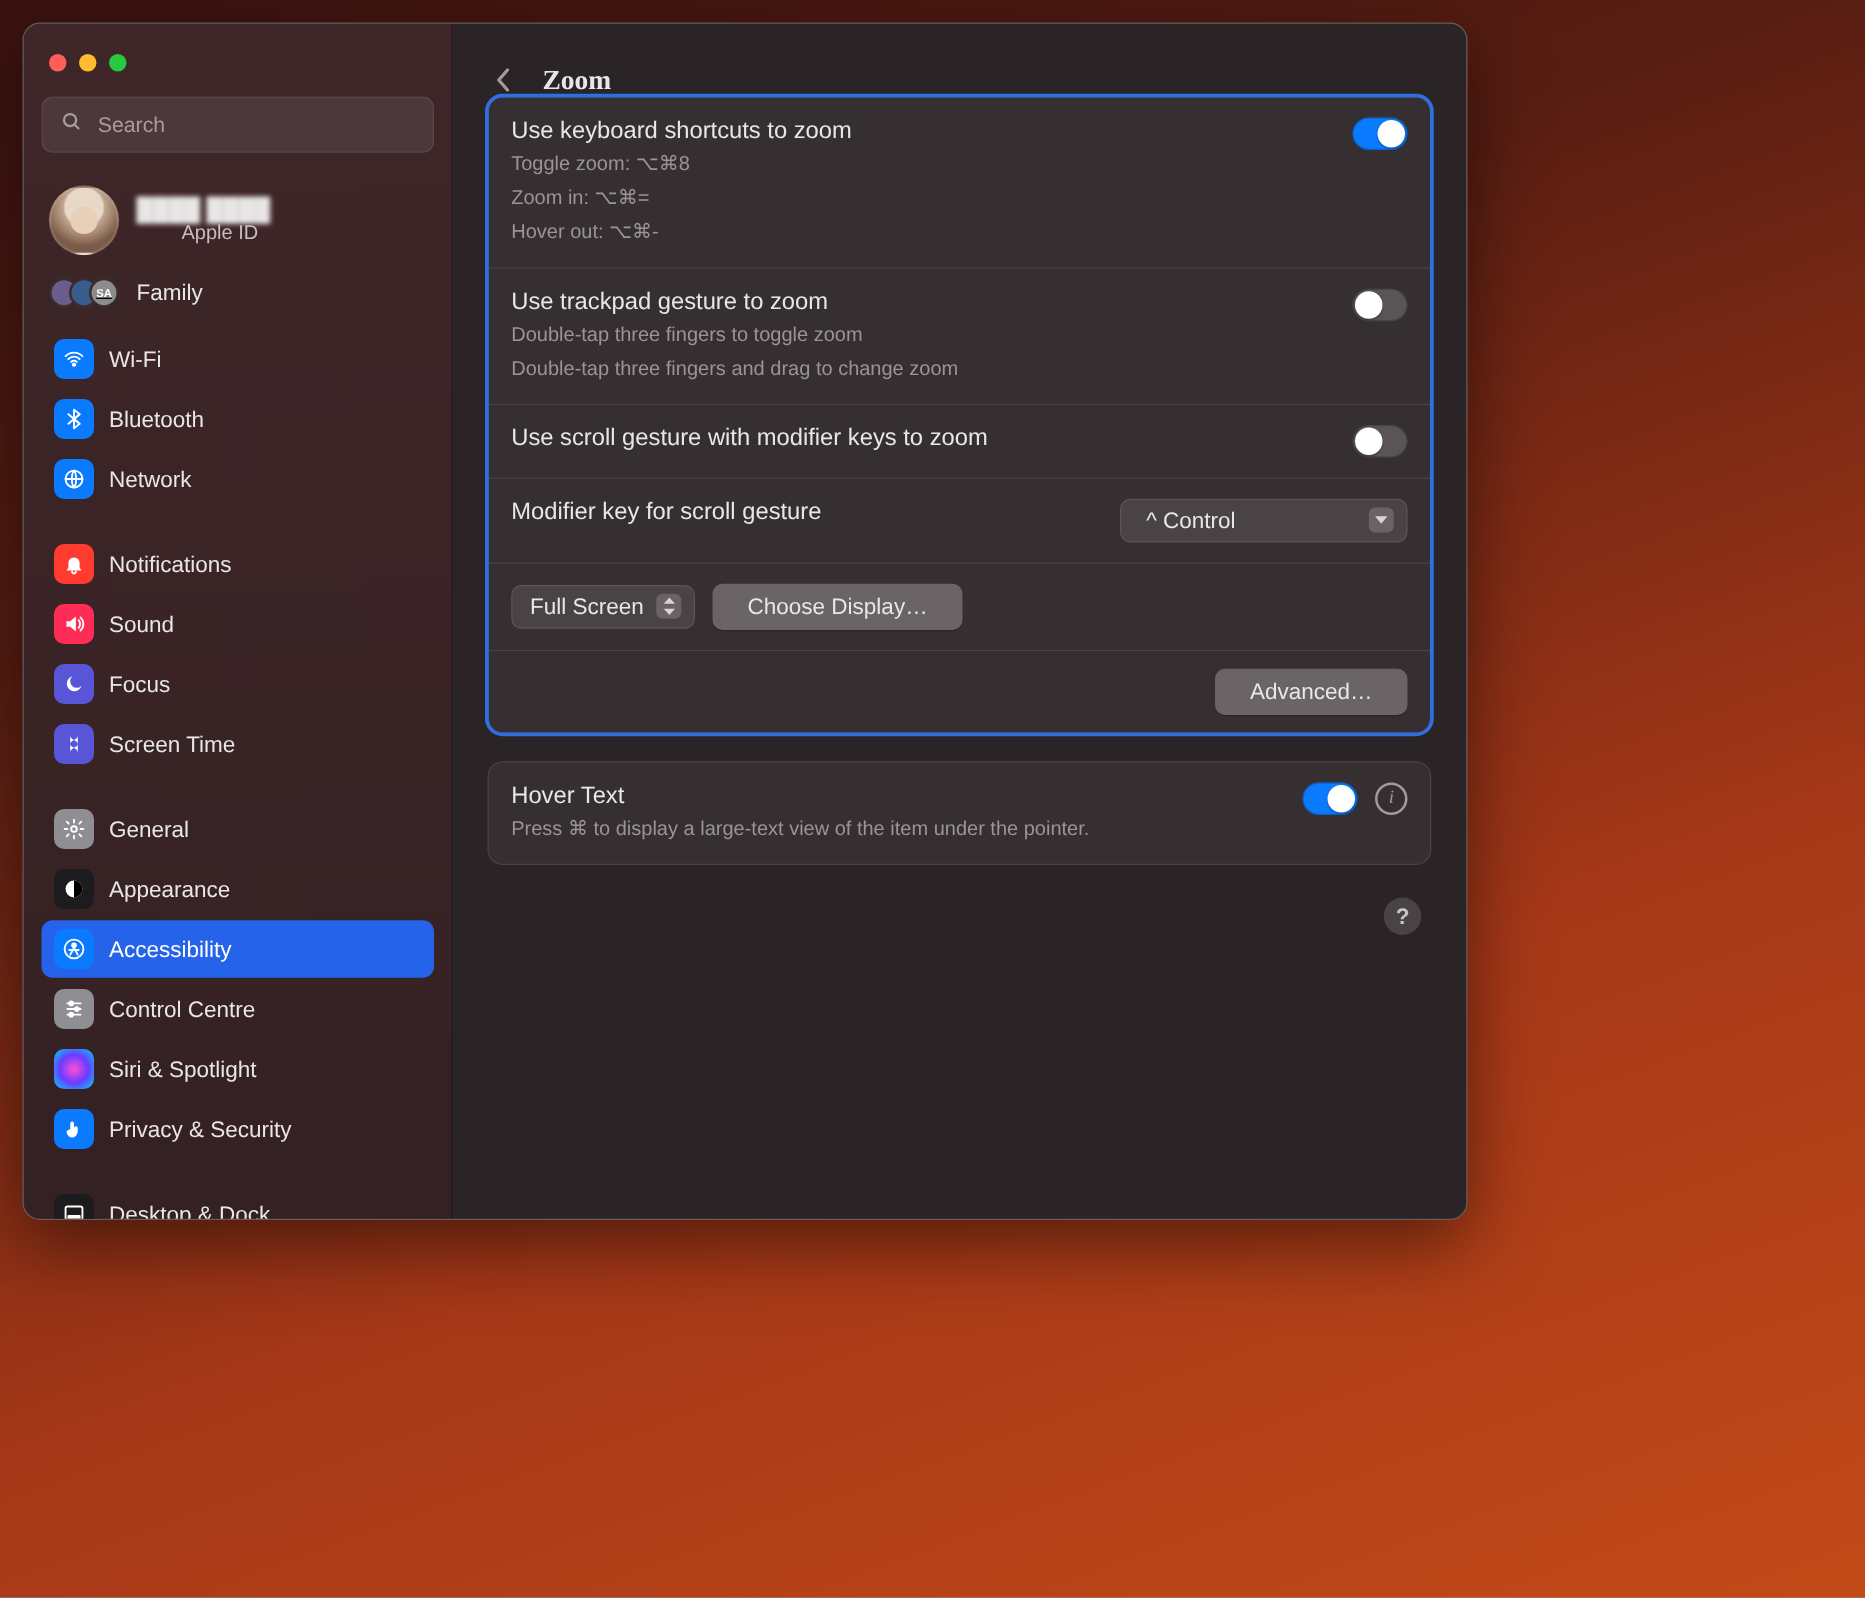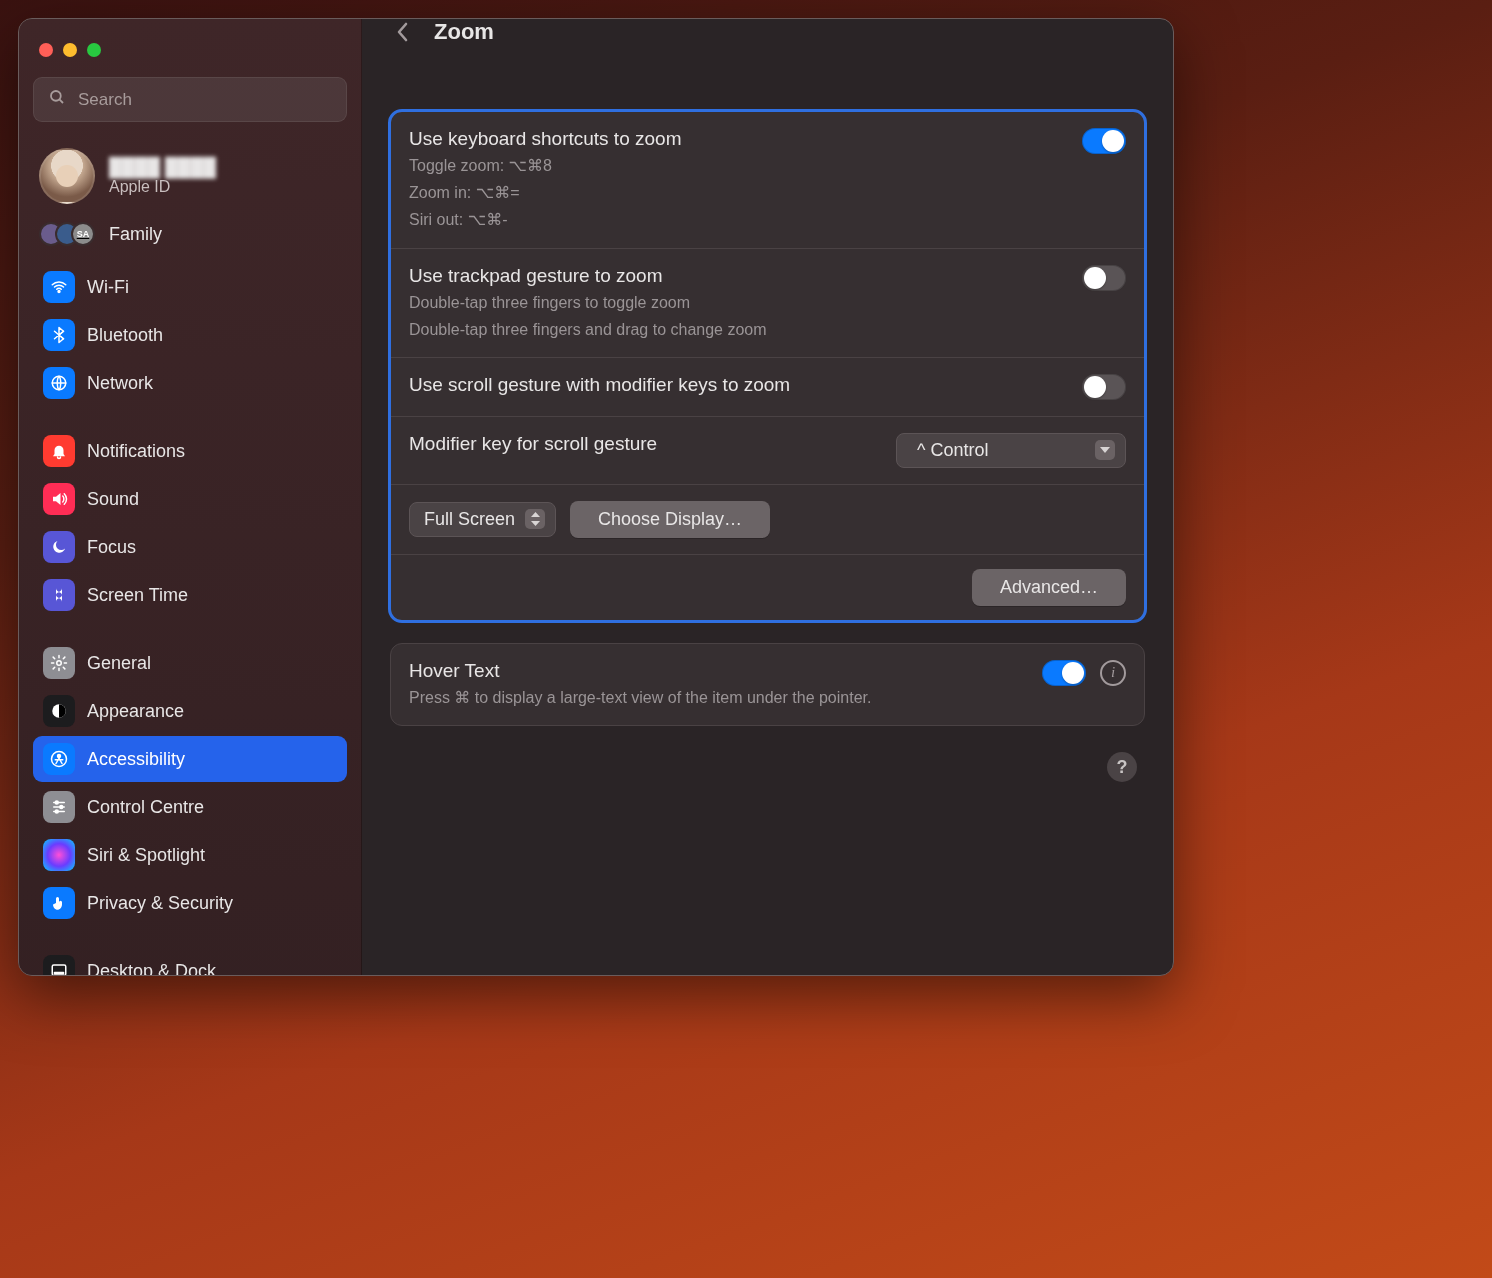--- a/index.html
+++ b/index.html
@@ -77,21 +77,21 @@
     border: 2px solid rgba(255,255,255,0.1);
     flex: 0 0 56px;
     position: relative;
   }
   .avatar::after {
     content: ""; position: absolute; left: 50%; top: 28%;
     width: 22px; height: 22px; border-radius: 50%;
     background: #e8d0b8; transform: translateX(-50%);
   }
   .account-info .name { color: var(--text-primary); font-size: 18px; font-weight: 400; filter: blur(2px); user-select: none; }
-  .account-info .sub { color: #c8bebe; font-size: 16px; }
+  .account-info .sub { color: #c8bebe; font-size: 16px; margin-left: 36px; }
 
   .family-row {
     display: flex; align-items: center; gap: 14px;
     padding: 4px 6px 18px 6px;
   }
   .family-avatars {
     display: flex;
     text-decoration: underline;
   }
   .family-avatars .fa {
@@ -132,22 +132,23 @@
   .ic-siri { background: radial-gradient(circle at 50% 50%, #ff4fd8, #6a3cff, #00d4ff); }
   .ic-privacy { background: #0a7aff; }
   .ic-desktop { background: #1c1c1e; }
 
   
   .content {
     flex: 1; display: flex; flex-direction: column;
     padding: 0 28px 20px 28px;
   }
   .titlebar {
-    display: flex; align-items: flex-start; gap: 18px;
-    height: 92px;
+    display: flex; align-items: flex-end; gap: 18px;
+    height: 58px;
+    font-family: Liberation Serif, serif;
   }
   .back-btn {
     width: 26px; height: 26px; display:flex;align-items:center;justify-content:center;
     color: #a29a9c; cursor: default;
   }
   .page-title { color: var(--text-primary); font-size: 22px; font-weight: 700; }
 
   .panel {
     background: var(--panel-bg);
     border: 1px solid var(--panel-border);
@@ -416,21 +417,21 @@
       <div class="page-title">Zoom</div>
     </div>
 
     <div class="panel focus">
 
       <div class="row">
         <div class="left">
           <div class="row-title">Use keyboard shortcuts to zoom</div>
           <div class="row-sub">Toggle zoom: ⌥⌘8</div>
           <div class="row-sub">Zoom in: ⌥⌘=</div>
-          <div class="row-sub">Siri out: ⌥⌘-</div>
+          <div class="row-sub">Hover out: ⌥⌘-</div>
         </div>
         <div class="right">
           <div class="toggle on"></div>
         </div>
       </div>
 
       <div class="row">
         <div class="left">
           <div class="row-title">Use trackpad gesture to zoom</div>
           <div class="row-sub">Double-tap three fingers to toggle zoom</div>

